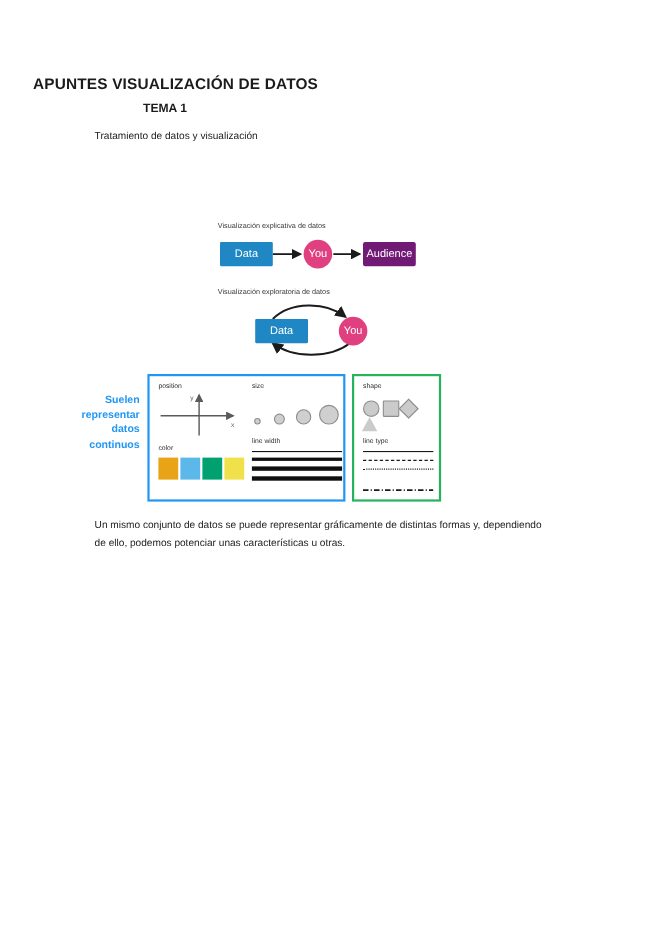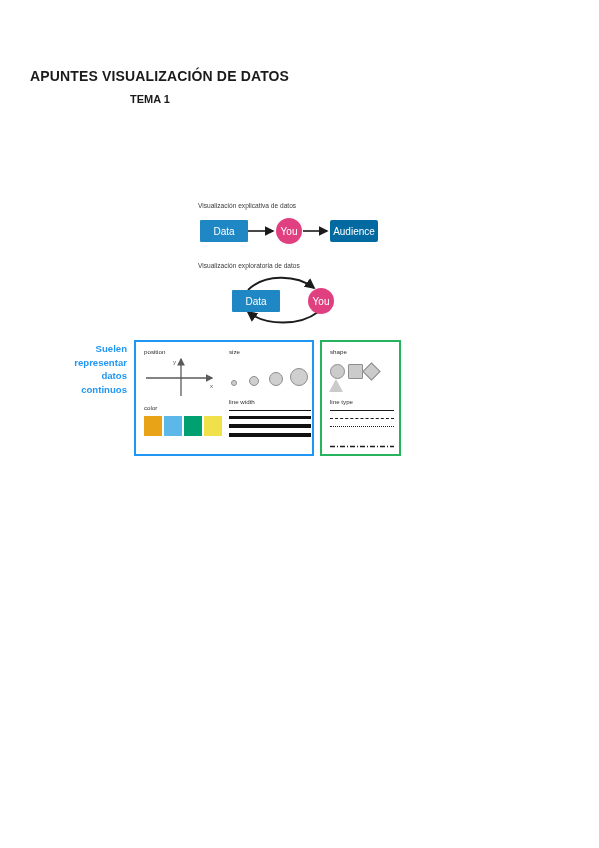--- a/index.html
+++ b/index.html
@@ -94,21 +94,21 @@
   }
   .circle-you-1 {
     left: 86px; top: 16px;
     width: 26px; height: 26px;
     background: #e0407f;
     border-radius: 50%;
   }
   .box-audience-1 {
     left: 140px; top: 18px;
     width: 48px; height: 22px;
-    background: #0369a1;
+    background: #701a75;
     border-radius: 2px;
   }
   .arrow-svg-1 {
     position: absolute;
     left: 0; top: 0;
     width: 200px; height: 60px;
     overflow: visible;
   }
 
   .box-data-2 {
@@ -138,21 +138,21 @@
     height: 120px;
   }
   .side-label {
     position: absolute;
     font-size: 9.6px;
     font-weight: bold;
     line-height: 13.5px;
   }
   .label-continuos {
     left: 0px;
-    top: 4px;
+    top: 19px;
     width: 72px;
     text-align: right;
     color: #2196f3;
   }
   .label-discretos {
     left: 376px;
     top: 8px;
     width: 110px;
     text-align: left;
     color: #25b35e;
@@ -282,20 +282,21 @@
   .lt-dotted { border-top: 1.6px dotted #1b1b1b; }
   .lt-dashdot-wrap { position: relative; height: 3px; margin-bottom: 7px; }
 </style>
 </head>
 <body>
 
 <div class="page">
 
   <div class="doc-title">APUNTES VISUALIZACIÓN DE DATOS</div>
   <div class="heading">TEMA 1</div>
+  <div class="para para-1">Tratamiento de datos y visualización</div>
 
   <div class="fig1">
 
     <div class="fig-caption cap-explicativa">Visualización explicativa de datos</div>
 
     <svg class="arrow-svg-1" viewBox="0 0 200 60">
       <defs>
         <marker id="ah1" markerWidth="6" markerHeight="6" refX="5" refY="3" orient="auto">
           <path d="M0,0 L6,3 L0,6 z" fill="#1b1b1b"></path>
         </marker>
@@ -387,13 +388,14 @@
         <div class="lt-line lt-dotted"></div>
         <div class="lt-dashdot-wrap">
           <svg width="64" height="3" viewBox="0 0 64 3">
             <line x1="0" y1="1.5" x2="64" y2="1.5" stroke="#1b1b1b" stroke-width="1.6" stroke-dasharray="5 2 1 2"></line>
           </svg>
         </div>
       </div>
     </div>
   </div>
 
+  <div class="para-bottom">Un mismo conjunto de datos se puede representar gráficamente de distintas formas y, dependiendo de ello, podemos potenciar unas características u otras.</div>
 </div>
 
 </body></html>

